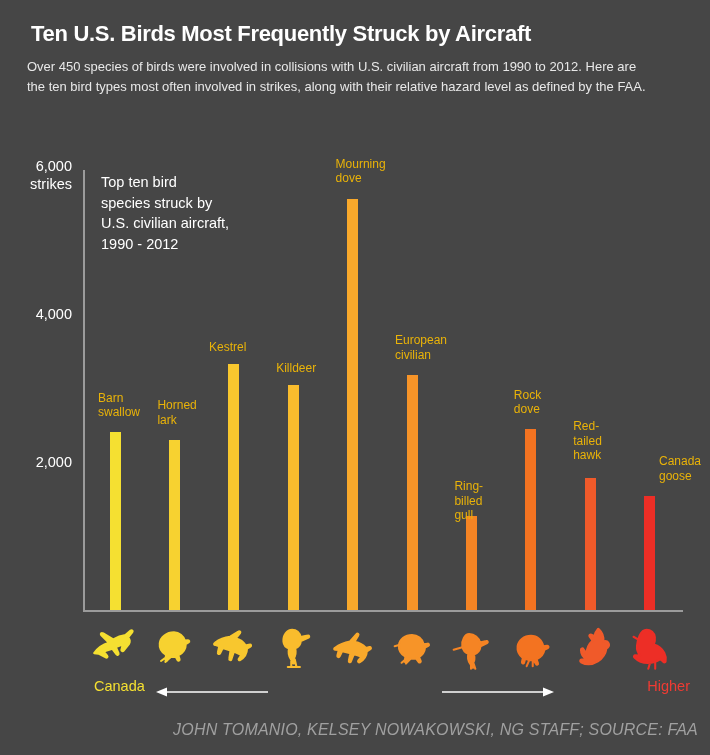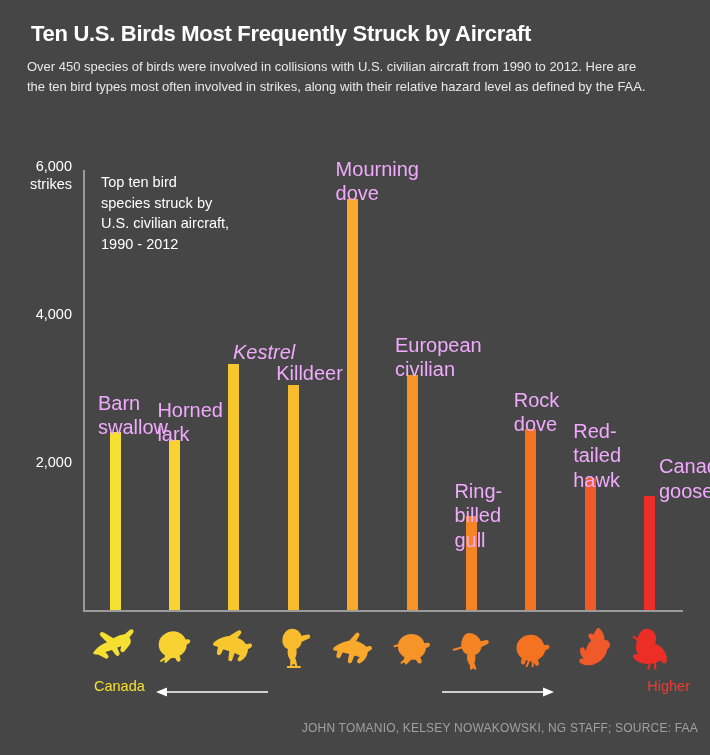--- a/index.html
+++ b/index.html
@@ -105,23 +105,23 @@
     height: 755px;
   }
   .bar {
     position: absolute;
     bottom: 0;
     width: 11px;
     border-radius: 0;
   }
   .bar-label {
     position: absolute;
-    font-size: 20px;
+    font-size: 12px;
     line-height: 1.22;
-    color: #f0abfc;
+    color: #eab308;
     white-space: pre-line;
   }
 
   
   .birds-row {
     position: absolute;
     left: 0;
     top: 622px;
     width: 710px;
     height: 56px;
@@ -176,23 +176,24 @@
     height: 10px;
   }
   .arrow-left { left: 156px; width: 112px; }
   .arrow-right { left: 442px; width: 112px; }
   .arrow-left svg, .arrow-right svg { display:block; width:100%; height:100%; }
 
   .credit {
     position: absolute;
     right: 12px;
     top: 721px;
-    font-size: 12px;
+    font-size: 16px;
     letter-spacing: 0.2px;
     color: #a0a0a0;
+    font-style: italic;
   }
 </style>
 </head>
 <body>
 
 <div id="infographic">
 
   <div class="header">
     <h1 class="title">Ten U.S. Birds Most Frequently Struck by Aircraft</h1>
     <p class="subtitle">Over 450 species of birds were involved in collisions with U.S. civilian aircraft from 1990 to 2012. Here are the ten bird types most often involved in strikes, along with their relative hazard level as defined by the FAA.</p>
@@ -212,21 +213,21 @@
 U.S. civilian aircraft,
 1990 - 2012</div>
     <div class="bars-layer" id="bars-layer">
         <div class="bar" style="left: 109.5px; bottom: 145px; height: 177.6px; background: rgb(245, 224, 49);"></div>
         <div class="bar-label" style="left: 98px; top: 390.6px;">Barn
 swallow</div>
         <div class="bar" style="left: 168.9px; bottom: 145px; height: 170.2px; background: rgb(247, 210, 48);"></div>
         <div class="bar-label" style="left: 157.4px; top: 398px;">Horned
 lark</div>
         <div class="bar" style="left: 228.3px; bottom: 145px; height: 245.68px; background: rgb(248, 199, 46);"></div>
-        <div class="bar-label" style="left: 233px; top: 339.92px; font-style: italic;">Kestrel</div>
+        <div class="bar-label" style="left: 209px; top: 339.92px;">Kestrel</div>
         <div class="bar" style="left: 287.7px; bottom: 145px; height: 224.96px; background: rgb(249, 188, 45);"></div>
         <div class="bar-label" style="left: 276.2px; top: 360.64px;">Killdeer</div>
         <div class="bar" style="left: 347.1px; bottom: 145px; height: 411.44px; background: rgb(249, 169, 43);"></div>
         <div class="bar-label" style="left: 335.6px; top: 156.76px;">Mourning
 dove</div>
         <div class="bar" style="left: 406.5px; bottom: 145px; height: 235.32px; background: rgb(247, 148, 40);"></div>
         <div class="bar-label" style="left: 395px; top: 332.88px;">European
 civilian</div>
         <div class="bar" style="left: 465.9px; bottom: 145px; height: 93.98px; background: rgb(245, 132, 36);"></div>
         <div class="bar-label" style="left: 454.4px; top: 479px;">Ring-

